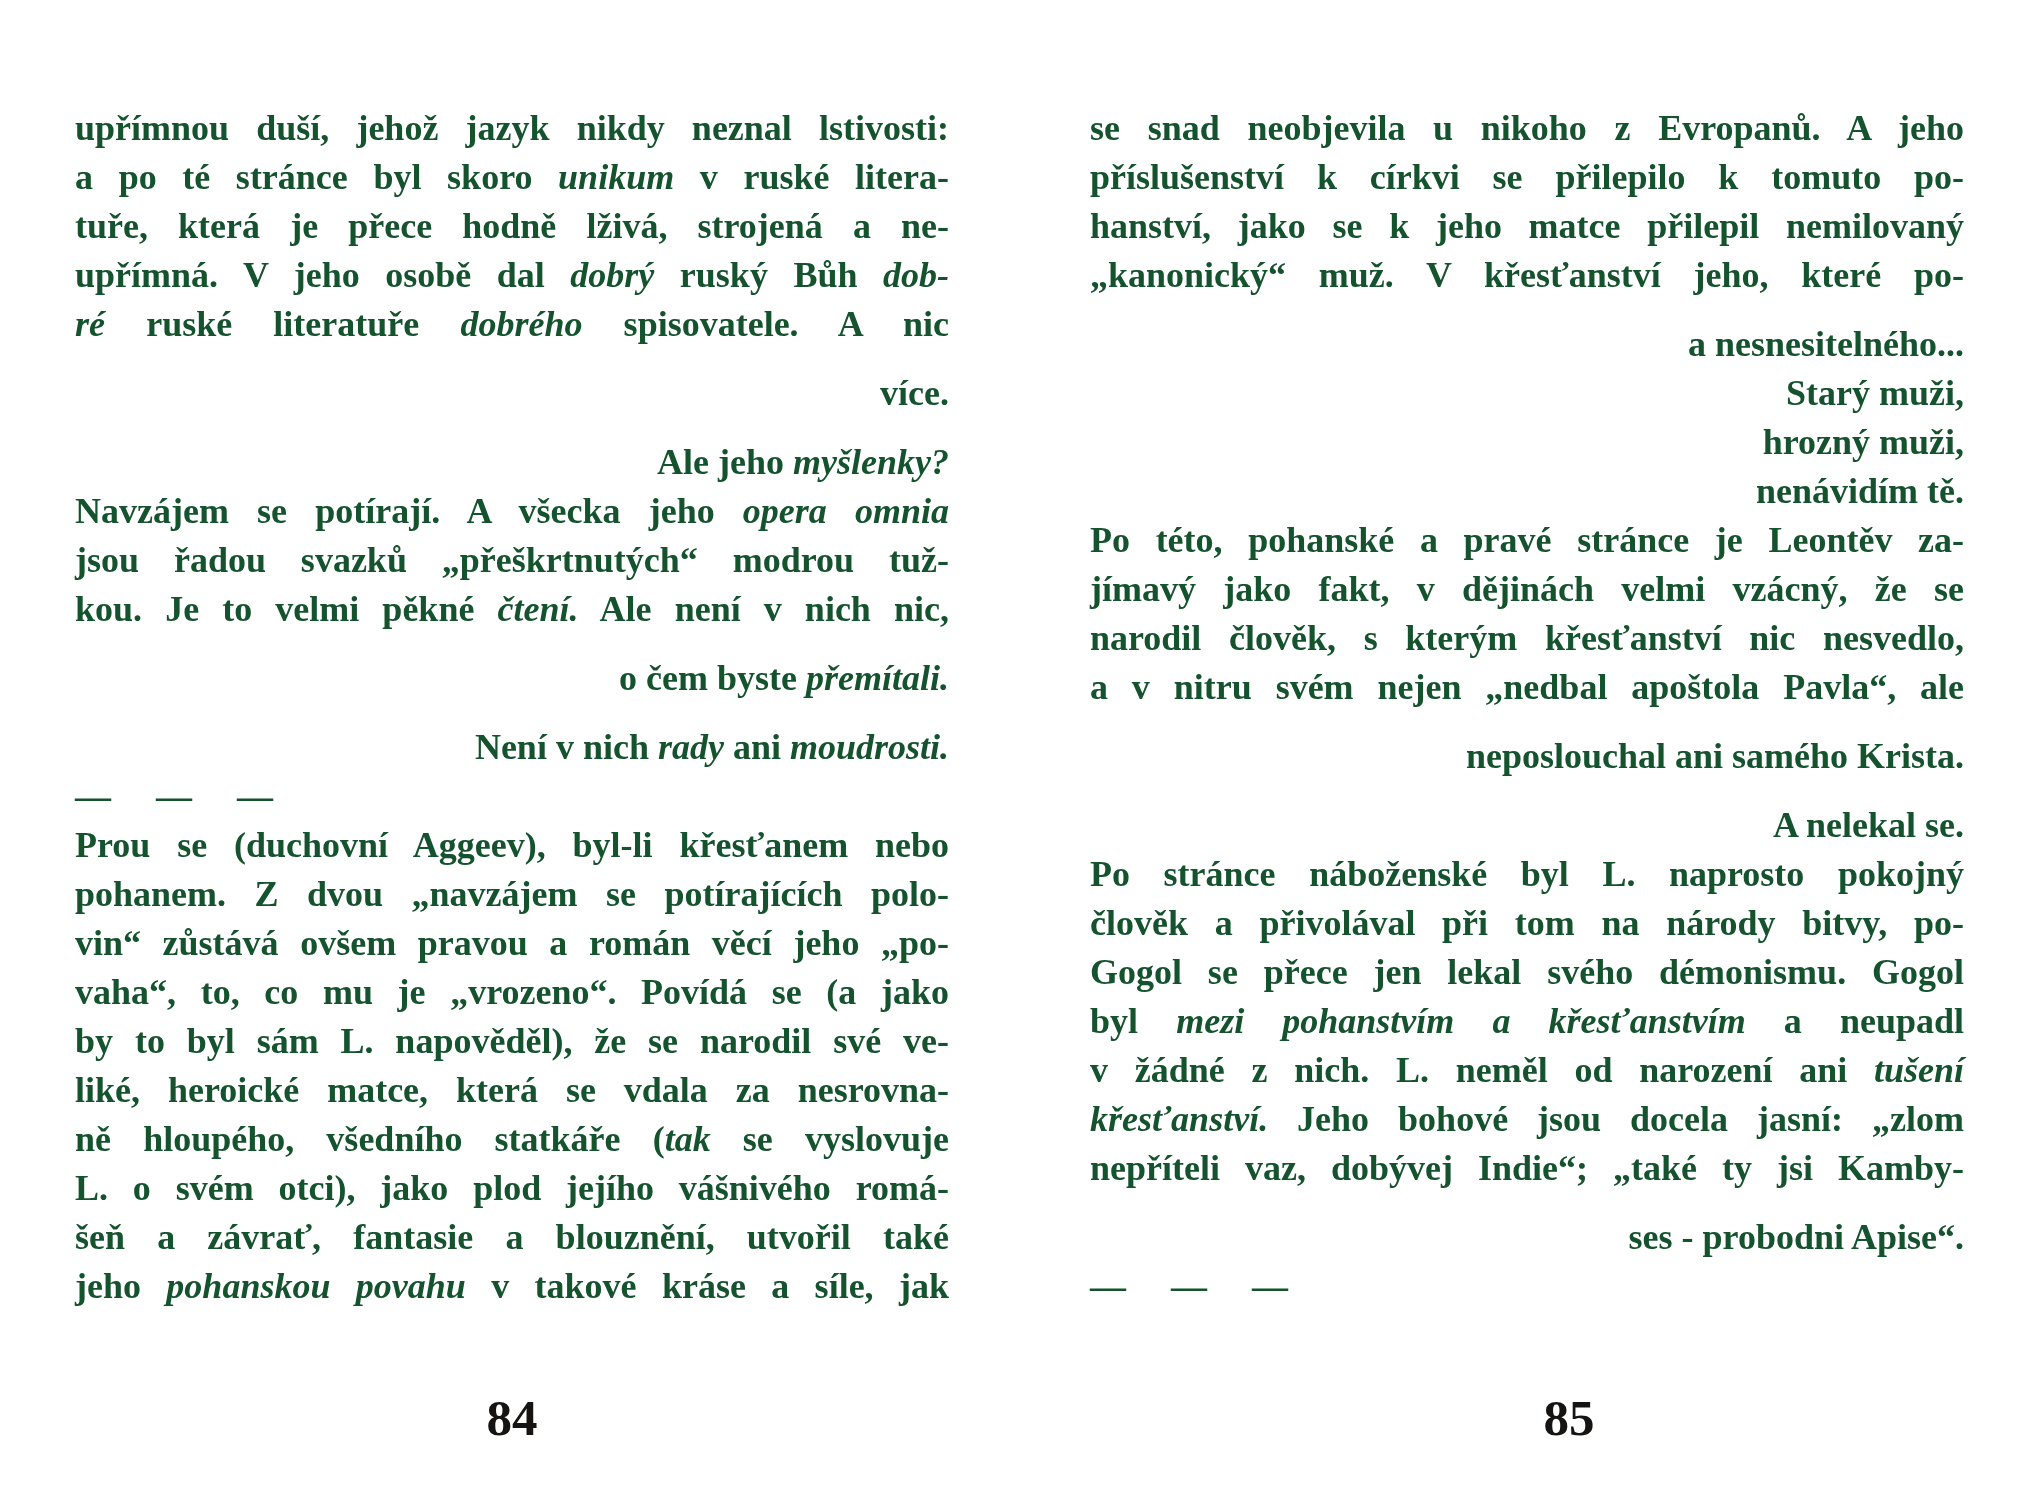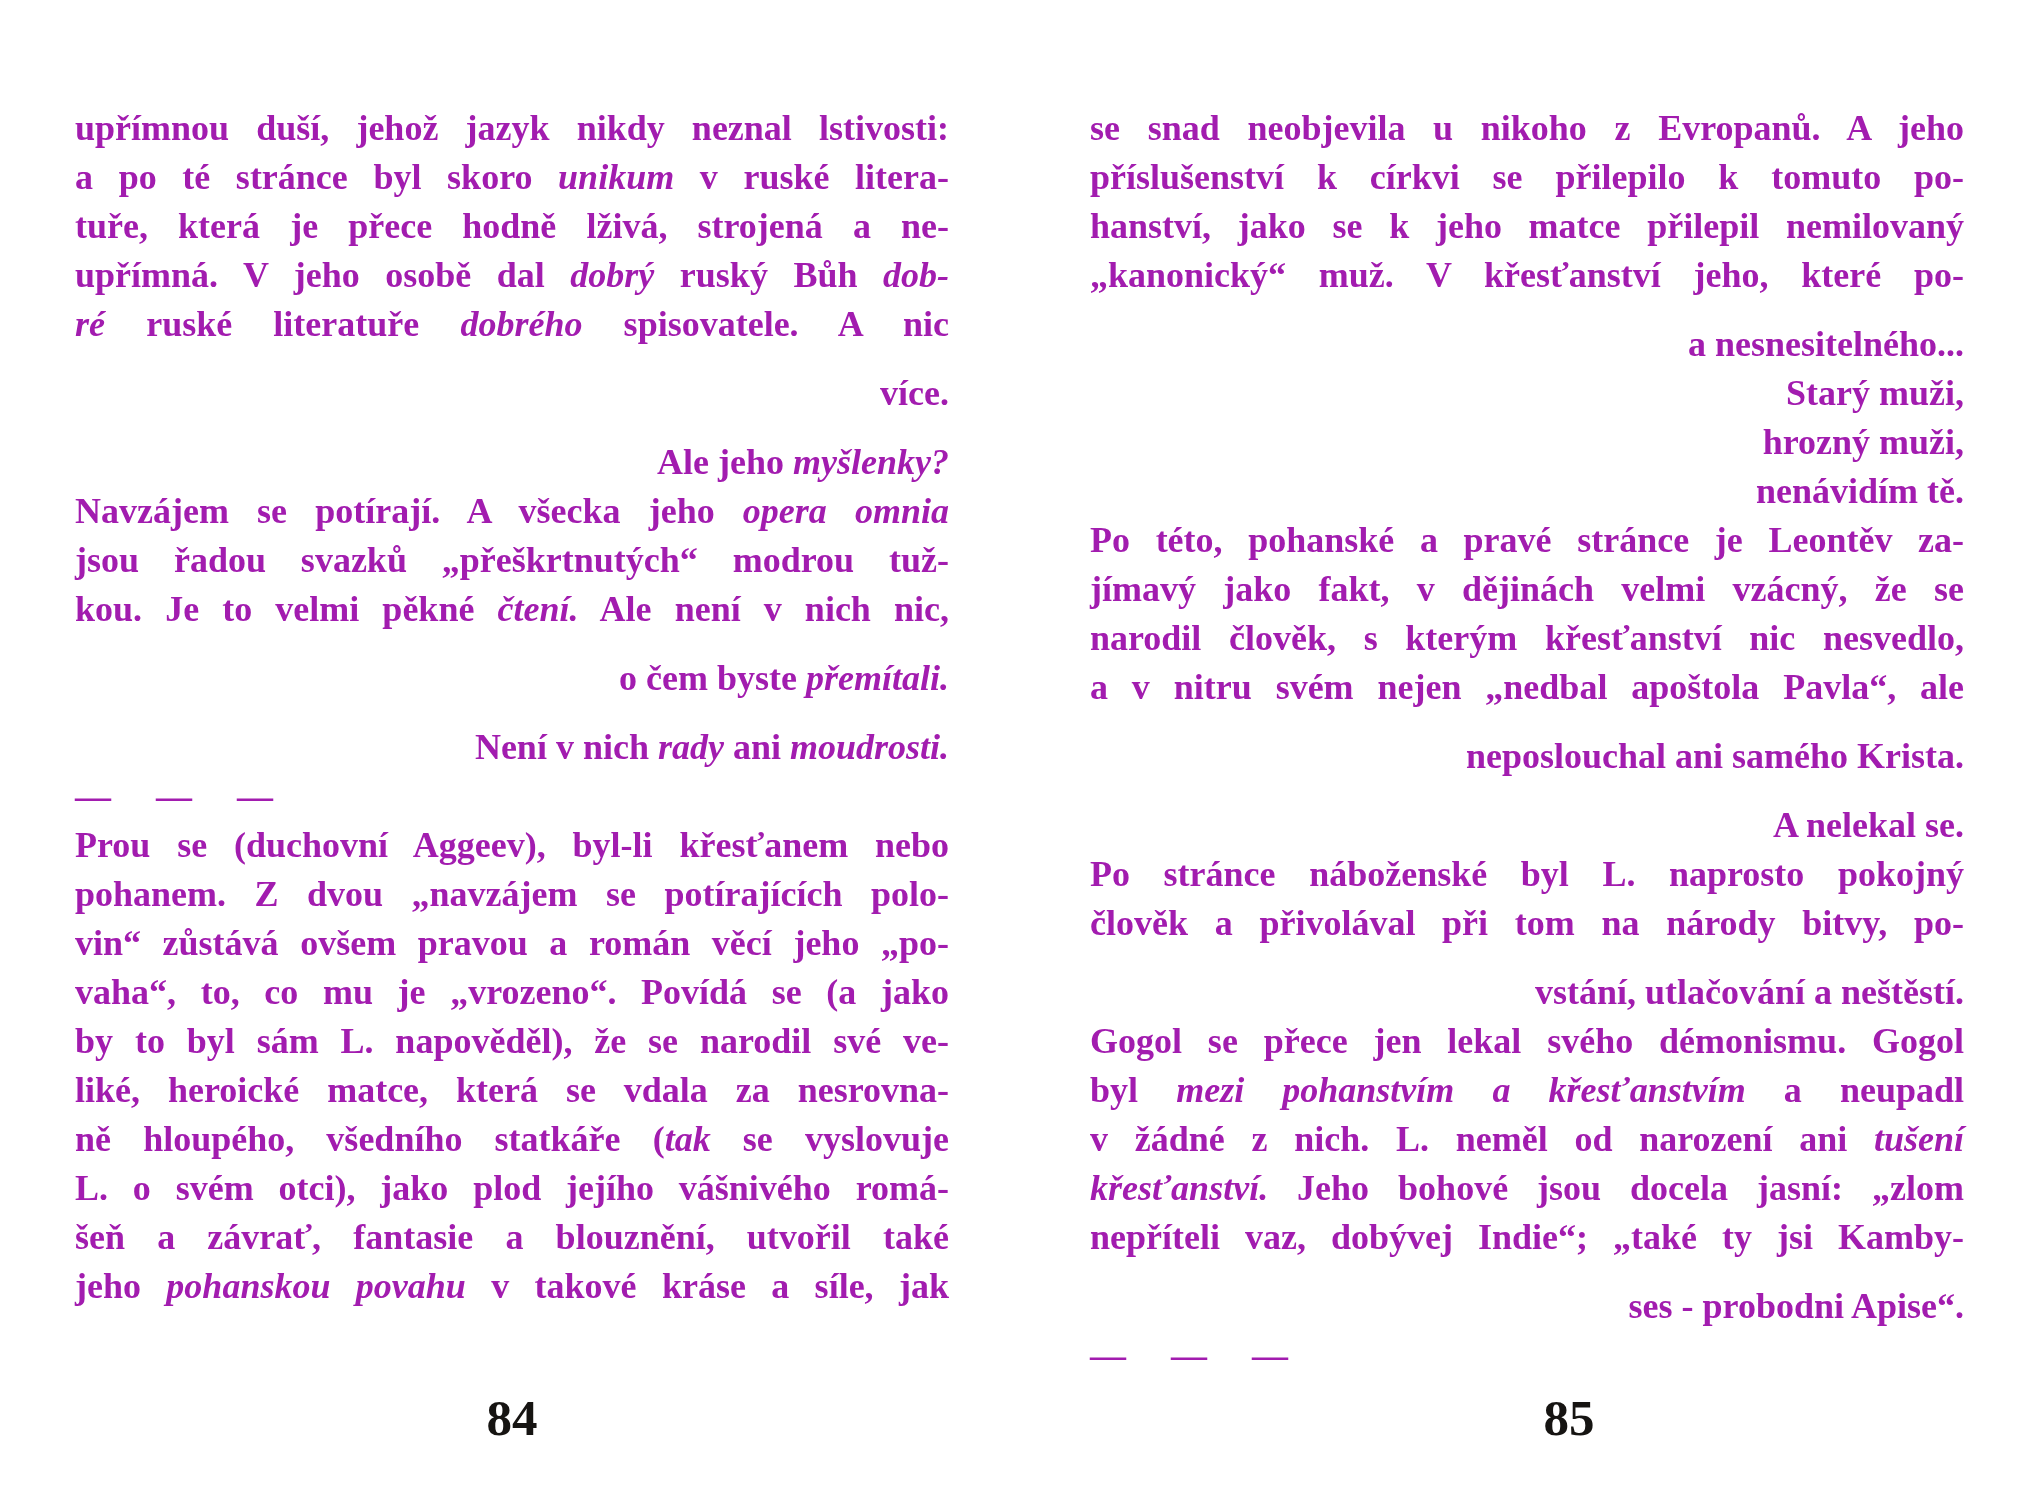--- a/index.html
+++ b/index.html
@@ -11,21 +11,21 @@
   .spread {
     position: relative;
     width: 2034px; height: 1500px;
     background: #ffffff;
     overflow: hidden;
   }
   .text-block {
     position: absolute;
     top: 104px;
     width: 874px;
-    color: #a21caf;
+    color: #14532d;
     font-size: 36px;
     line-height: 49px;
     font-weight: bold;
   }
   .text-block.left-pos  { left: 75px; }
   .text-block.right-pos { left: 1090px; }
   .line { height: 49px; white-space: normal; }
   .line.justified { text-align: justify; text-align-last: justify; }
   .line.plain     { text-align: right; margin-top: 20px; }
   .line.verse     { text-align: right; padding-left: 300px; }
@@ -83,21 +83,20 @@
       <div class="line verse"><span>hrozný muži,</span></div>
       <div class="line verse"><span>nenávidím tě.</span></div>
       <div class="line justified"><span>Po této, pohanské a pravé stránce je Leontěv za-</span></div>
       <div class="line justified"><span>jímavý jako fakt, v dějinách velmi vzácný, že se</span></div>
       <div class="line justified"><span>narodil člověk, s kterým křesťanství nic nesvedlo,</span></div>
       <div class="line justified"><span>a v nitru svém nejen „nedbal apoštola Pavla“, ale</span></div>
       <div class="line plain"><span>neposlouchal ani samého Krista.</span></div>
       <div class="line plain"><span>A nelekal se.</span></div>
       <div class="line justified"><span>Po stránce náboženské byl L. naprosto pokojný</span></div>
       <div class="line justified"><span>člověk a přivolával při tom na národy bitvy, po-</span></div>
-      <div class="line plain"><span>vstání, utlačování a neštěstí.</span></div>
       <div class="line justified"><span>Gogol se přece jen lekal svého démonismu. Gogol</span></div>
       <div class="line justified"><span>byl </span><em>mezi pohanstvím a křesťanstvím</em><span> a neupadl</span></div>
       <div class="line justified"><span>v žádné z nich. L. neměl od narození ani </span><em>tušení</em></div>
       <div class="line justified"><em>křesťanství.</em><span> Jeho bohové jsou docela jasní: „zlom</span></div>
       <div class="line justified"><span>nepříteli vaz, dobývej Indie“; „také ty jsi Kamby-</span></div>
       <div class="line plain"><span>ses - probodni Apise“.</span></div>
       <div class="line separator"><span>— — —</span></div>
     </div>
   <div class="pagenum left-pos">84</div>
   <div class="pagenum right-pos">85</div>

